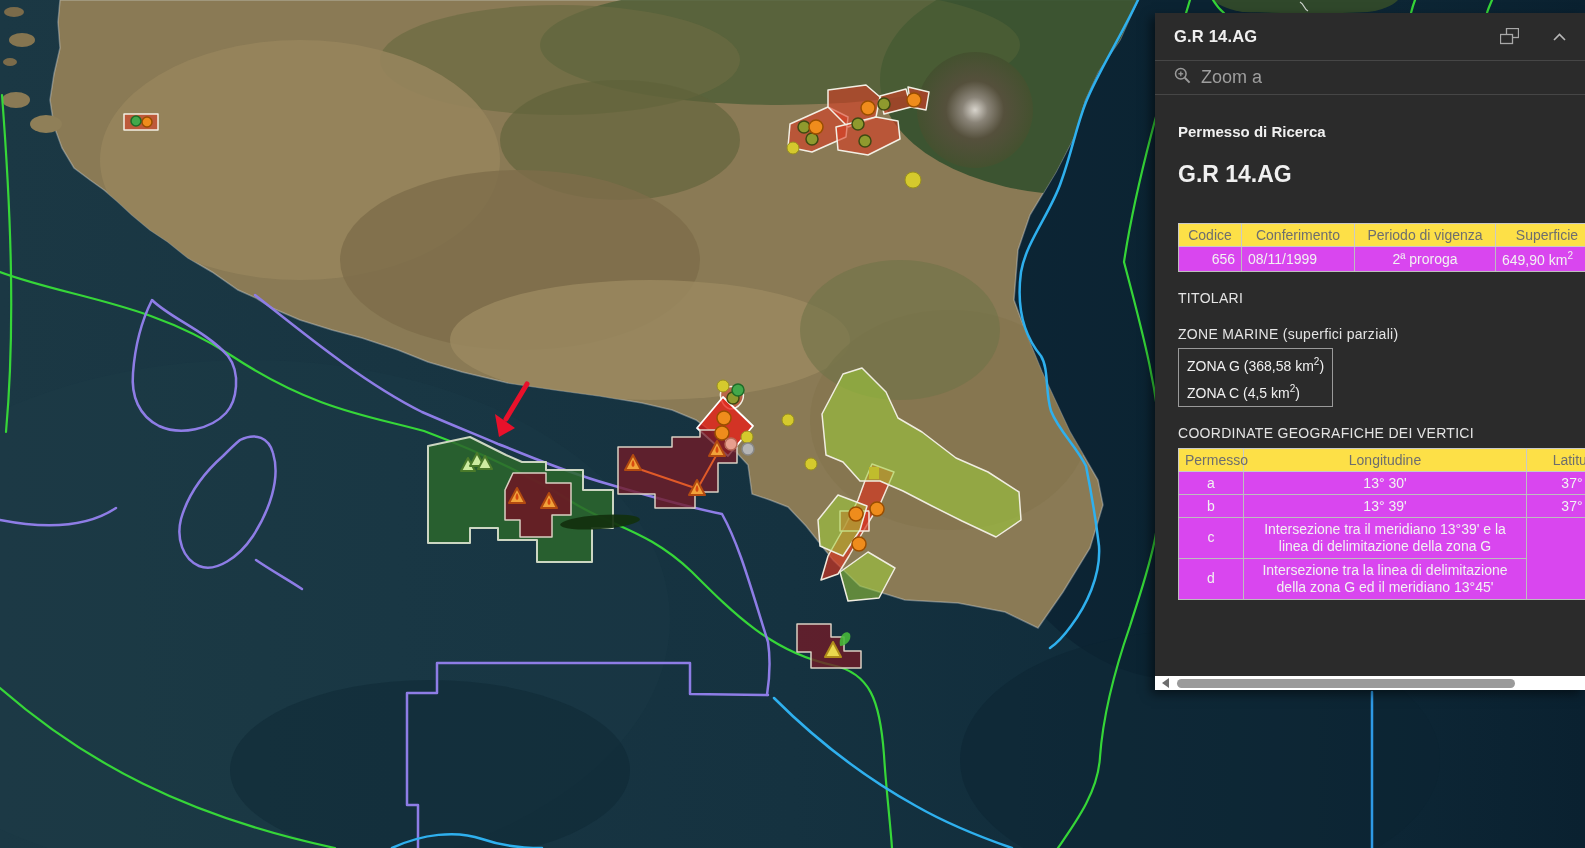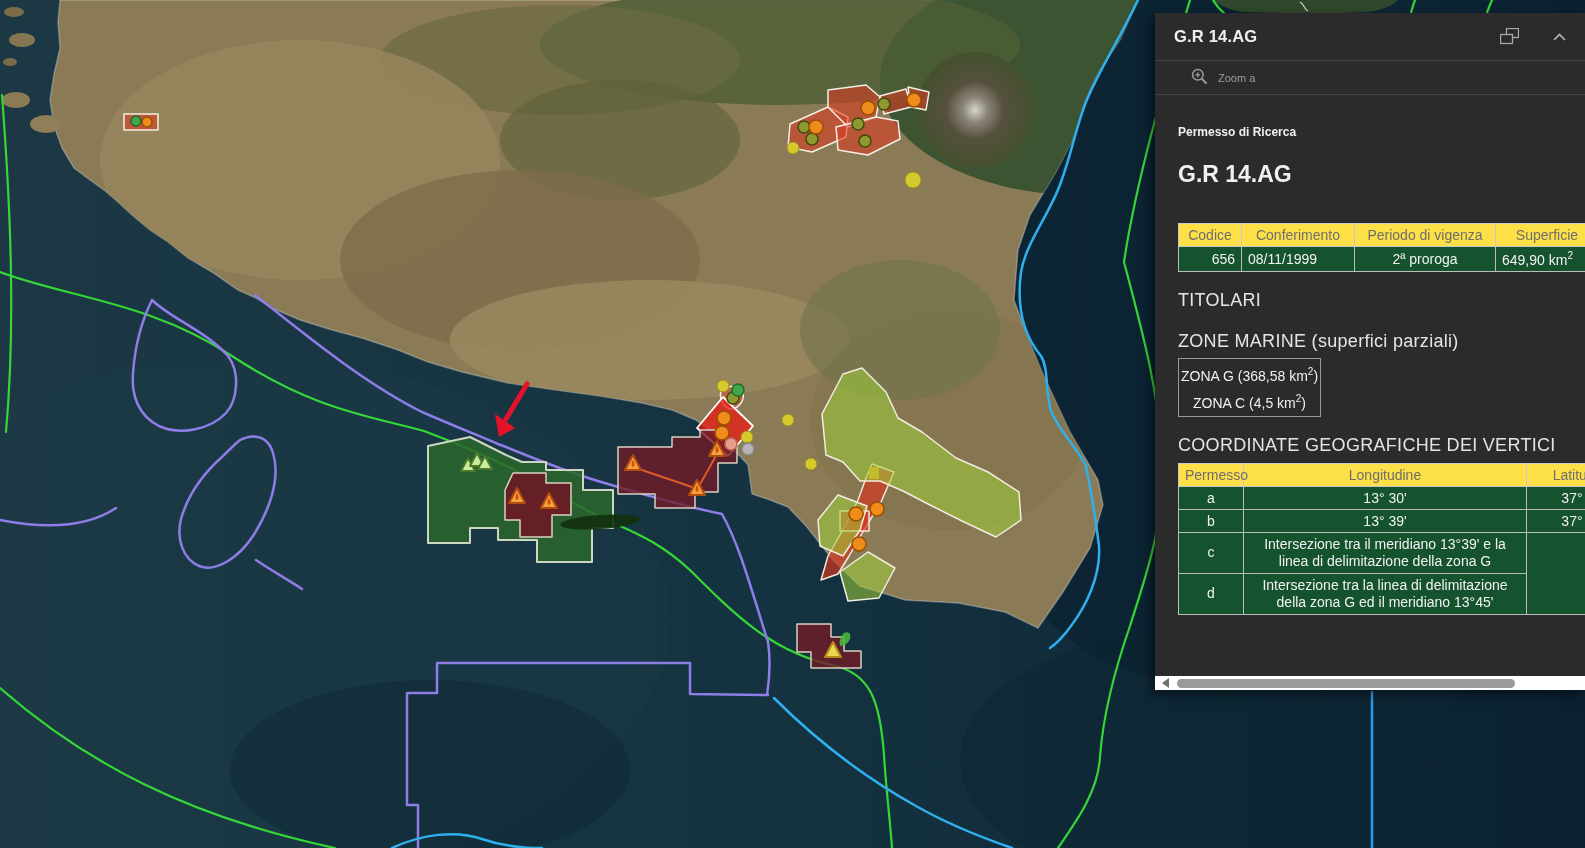--- a/index.html
+++ b/index.html
@@ -6,38 +6,38 @@
   .stage{position:relative;width:1585px;height:848px;overflow:hidden;font-family:"Liberation Sans",sans-serif;}
   .map{position:absolute;inset:0;}
   .map svg{display:block;}
 
   
   .panel{position:absolute;left:1155px;top:13px;width:430px;height:677px;background:#2b2b2b;
          color:#f0f0f0;box-shadow:-4px 4px 10px rgba(0,0,0,.5);overflow:hidden;}
   .panel-header{height:47px;display:flex;align-items:center;padding:0 16px 0 19px;border-bottom:1px solid #464646;}
   .panel-title{flex:1;font-size:16.5px;font-weight:bold;letter-spacing:.2px;}
   .icon-btn{background:none;border:none;padding:3px;margin-left:28px;cursor:pointer;line-height:0;}
-  .zoom-row{height:33px;display:flex;align-items:center;gap:10px;padding:0 36px;border-bottom:1px solid #464646;
-            color:#9e9e9e;font-size:11px;cursor:pointer;}
+  .zoom-row{height:33px;display:flex;align-items:center;gap:10px;padding:0 19px;border-bottom:1px solid #464646;
+            color:#9e9e9e;font-size:18px;cursor:pointer;}
   .content{padding:28px 0 0 23px;}
-  .subtitle{font-size:12px;font-weight:bold;line-height:18px;}
+  .subtitle{font-size:15px;font-weight:bold;line-height:18px;}
   .permit-name{font-size:23px;font-weight:bold;line-height:27px;margin-top:20px;}
 
   table{border-collapse:collapse;table-layout:fixed;font-size:14px;}
   th{background:#fde047;color:#6e6e6e;font-weight:normal;padding:3px 6px;border:1px solid #c9c9c9;}
-  td{background:#14532d;color:#f2f2f2;padding:3px 6px;border:1px solid #bdbdbd;}
+  td{background:#d946ef;color:#f2f2f2;padding:3px 6px;border:1px solid #bdbdbd;}
   td sup,.zona-line sup{font-size:10px;}
   .t-right{text-align:right;} .t-center{text-align:center;} .t-left{text-align:left;}
   .tbl-permit{margin-top:35px;width:368px;}
   .tbl-permit th:nth-child(1){width:50px;} .tbl-permit th:nth-child(2){width:100px;}
   .tbl-permit th:nth-child(3){width:128px;margin-top:12px;} .tbl-permit th:nth-child(4){width:90px;}
-  .section-label{margin-top:18px;font-size:18px;color:#e4e4e4;letter-spacing:.3px;}
+  .section-label{margin-top:18px;font-size:14px;color:#e4e4e4;letter-spacing:.3px;}
   .tbl-titolari{margin-top:10px;width:320px;}
   .tbl-titolari th:nth-child(1){width:274px;} .tbl-titolari th:nth-child(2){width:46px;}
-  .zona-box{margin-top:6px;display:inline-block;border:1px solid #9a9a9a;padding:1px 2px;text-align:center;}
+  .zona-box{margin-top:6px;display:inline-block;border:1px solid #9a9a9a;padding:1px 8px;}
   .zona-line{font-size:14px;line-height:23px;white-space:nowrap;}
   .tbl-coord{margin-top:7px;width:422px;}
   .tbl-coord th:nth-child(1){width:52px;} .tbl-coord th:nth-child(2){width:270px;} .tbl-coord th:nth-child(3){width:100px;}
   .tbl-coord td{text-align:center;}
   .row-tall td{height:34px;line-height:17px;}
 
   
   .hscroll{position:absolute;left:0;right:0;bottom:0;height:14px;background:#ffffff;display:flex;align-items:center;}
   .hs-arrow{width:0;height:0;border-top:5px solid transparent;border-bottom:5px solid transparent;
             border-right:7px solid #6e6e6e;margin-left:7px;cursor:pointer;}

